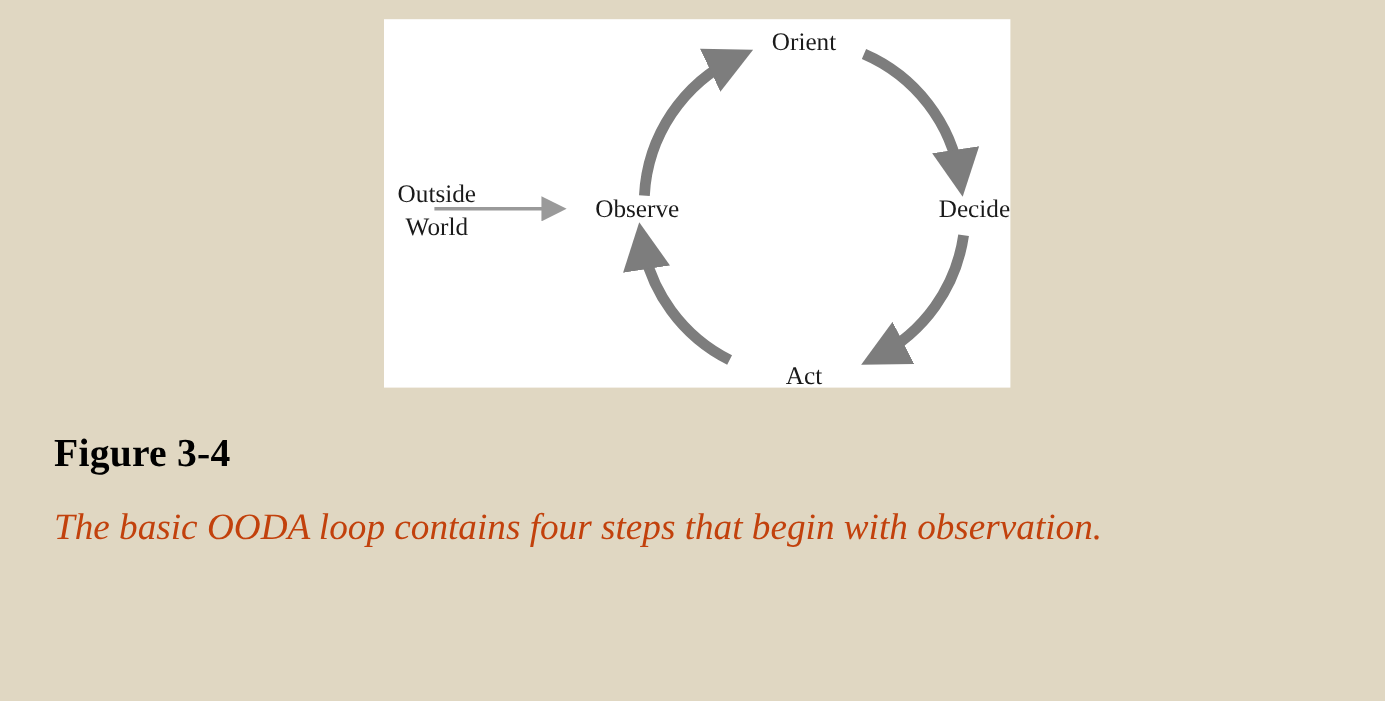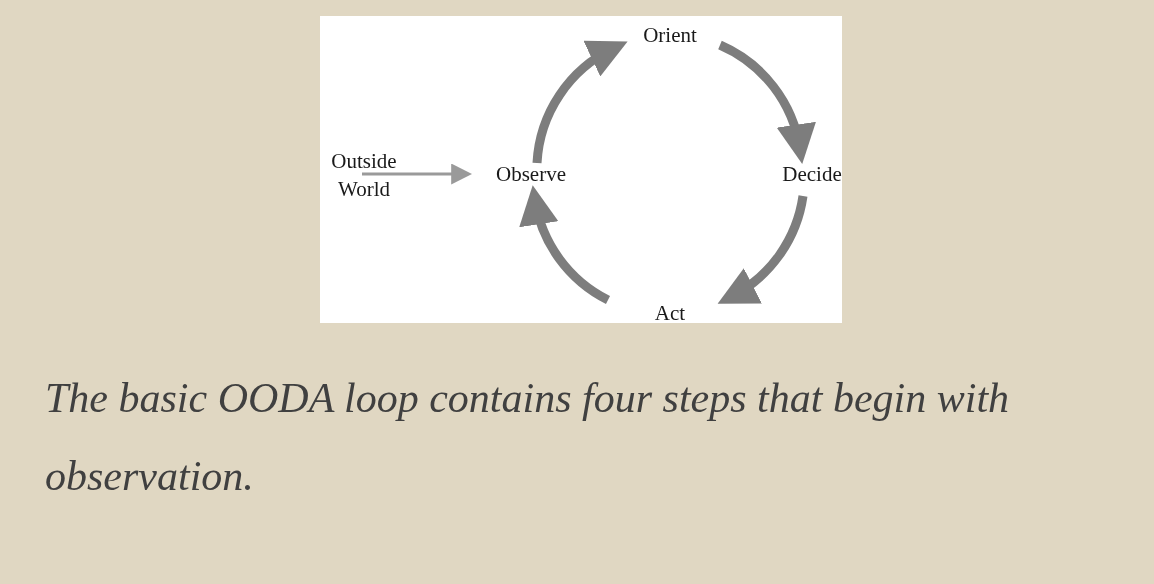--- a/index.html
+++ b/index.html
@@ -55,22 +55,22 @@
     font-size: 33px;
     color: #000000;
     letter-spacing: 0.2px;
     margin: 0 0 14px 0;
     line-height: 1.1;
   }
 
   #figure-caption {
     font-family: "Liberation Serif", serif;
     font-style: italic;
-    font-size: 42px;
-    color: #404040;
+    font-size: 31px;
+    color: #c2410c;
     line-height: 1.85;
     margin: 0;
     max-width: 1020px;
   }
 </style>
 </head>
 <body>
 
 <div id="figure-panel">
   <svg id="diagram-svg" viewBox="0 0 522 307">
@@ -100,14 +100,15 @@
     <text class="outside-label" x="44" y="180" text-anchor="middle">World</text>
 
     <text class="node-label" x="211" y="165" text-anchor="middle">Observe</text>
     <text class="node-label" x="350" y="26" text-anchor="middle">Orient</text>
     <text class="node-label" x="492" y="165" text-anchor="middle">Decide</text>
     <text class="node-label" x="350" y="304" text-anchor="middle">Act</text>
   </svg>
 </div>
 
 <div id="caption-block">
+  <div id="figure-number">Figure 3-4</div>
   <div id="figure-caption">The basic OODA loop contains four steps that begin with observation.</div>
 </div>
 
 </body></html>

